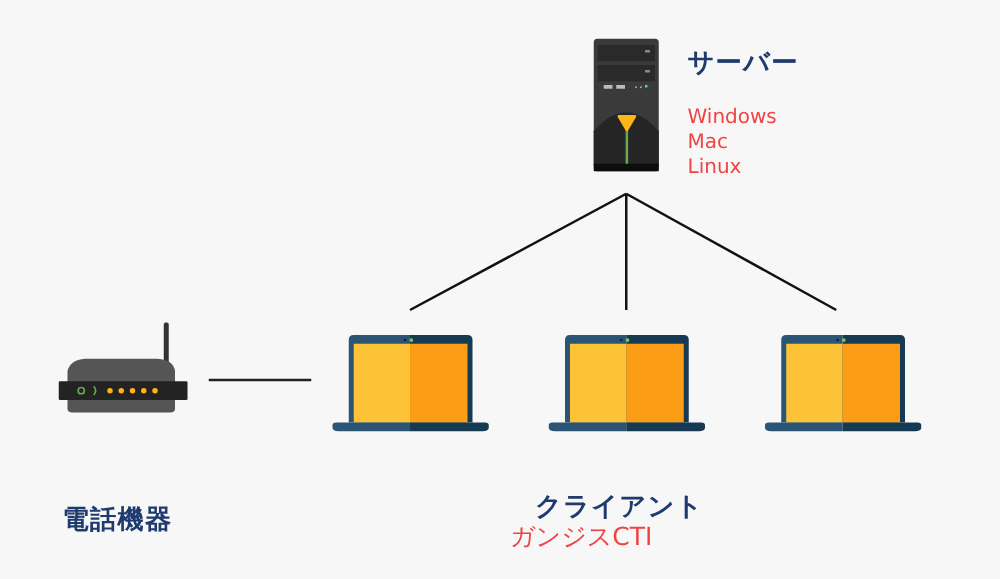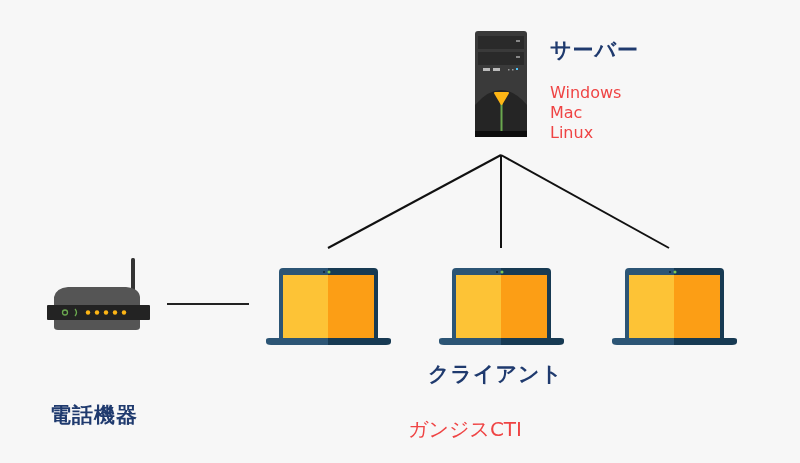--- a/index.html
+++ b/index.html
@@ -82,14 +82,14 @@
   <path d="M14 6 Q14 2 18 2 L63 2 L63 72 L14 72 Z" fill="#2c5575"></path>
   <path d="M63 2 L109 2 Q113 2 113 6 L113 72 L63 72 Z" fill="#173a53"></path>
   <rect x="18" y="9" width="45" height="63" fill="#fdc336"></rect>
   <rect x="63" y="9" width="46" height="63" fill="#fc9e15"></rect>
   <circle cx="59" cy="6" r="1" fill="#0d2233"></circle>
   <circle cx="64" cy="6" r="1.5" fill="#7ec850"></circle>
   <path d="M1 74 Q1 72 4 72 L63 72 L63 79 L6 79 Q1 79 1 76 Z" fill="#2c5575"></path>
   <path d="M63 72 L123 72 Q126 72 126 74 L126 76 Q126 79 121 79 L63 79 Z" fill="#173a53"></path>
 </svg>
 
-<div class="abs title" style="left:428px;top:360px">クライアント</div>
+<div class="abs title" style="left:428px;top:391px">クライアント</div>
 <div class="abs sub" style="left:408px;top:419px;font-size:20px">ガンジスCTI</div>
 
 </body></html>

